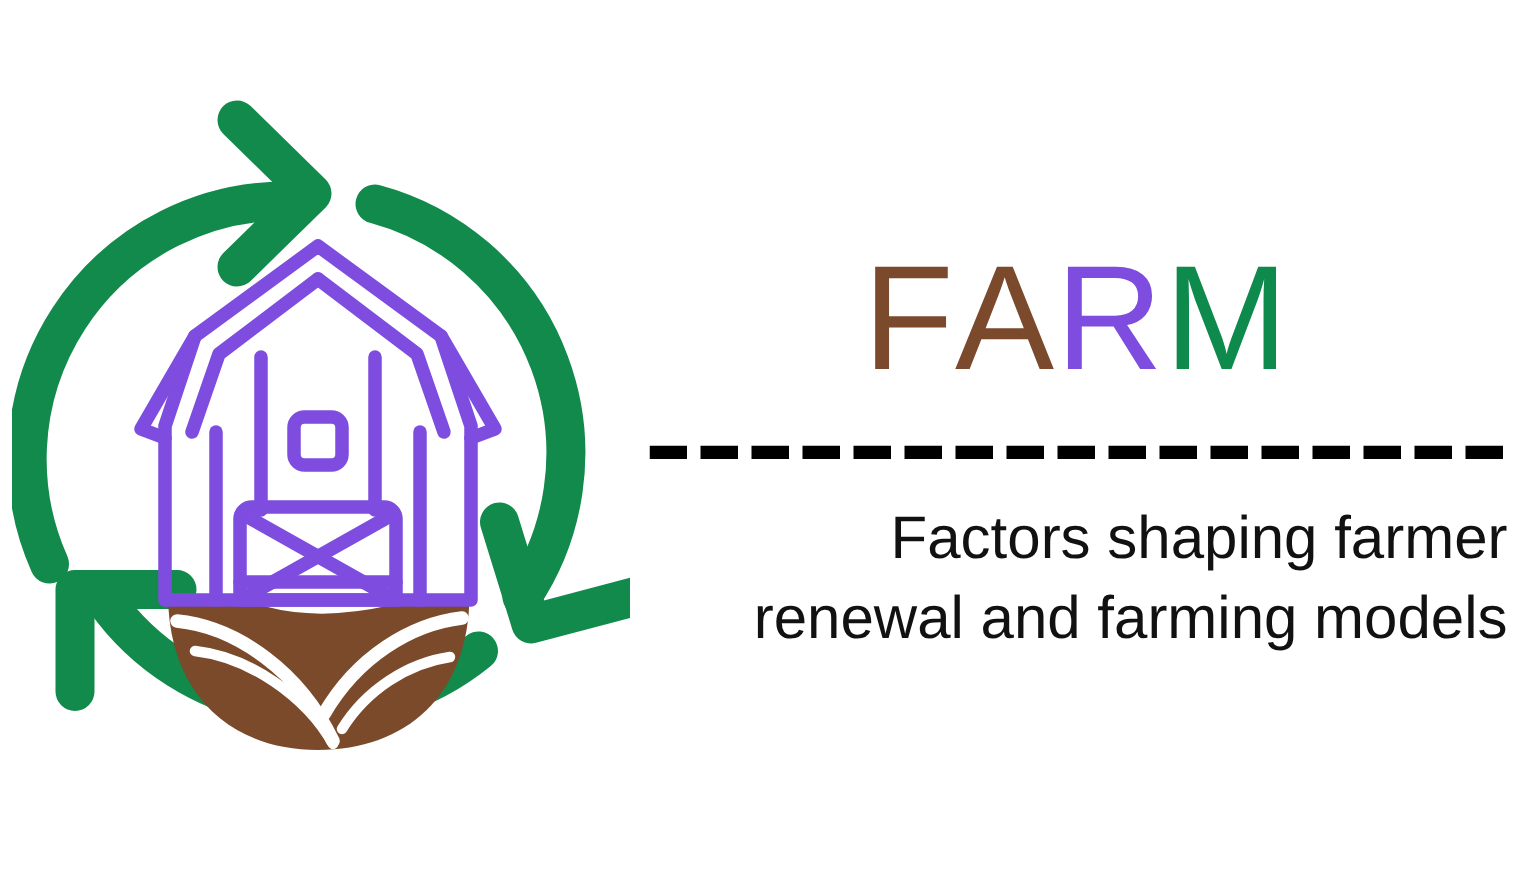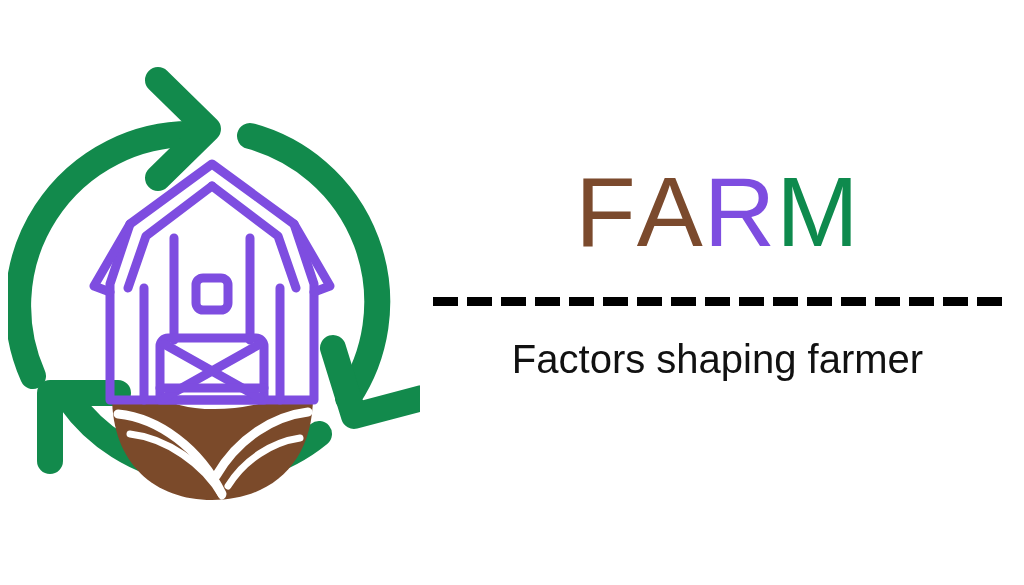--- a/index.html
+++ b/index.html
@@ -74,21 +74,21 @@
     height: 9px;
     background: #000000;
     margin-right: 9px;
   }
 
   .subtitle {
     position: absolute;
     left: 0;
     top: 178px;
     width: 575px;
-    text-align: center;
+    text-align: right;
     font-family: "Liberation Sans", sans-serif;
     font-size: 40px;
     font-weight: 300;
     line-height: 1.33;
     color: #111111;
     letter-spacing: 0px;
   }
   .subtitle .line { display: block; }
 </style>
 </head>
@@ -195,17 +195,18 @@
       <span class="dash"></span>
       <span class="dash"></span>
       <span class="dash"></span>
       <span class="dash"></span>
       <span class="dash"></span>
       <span class="dash"></span>
     </div>
 
     <div class="subtitle">
       <span class="line">Factors shaping farmer</span>
+      <span class="line">renewal and farming models</span>
     </div>
 
   </div>
 
 </div>
 
 </body></html>

